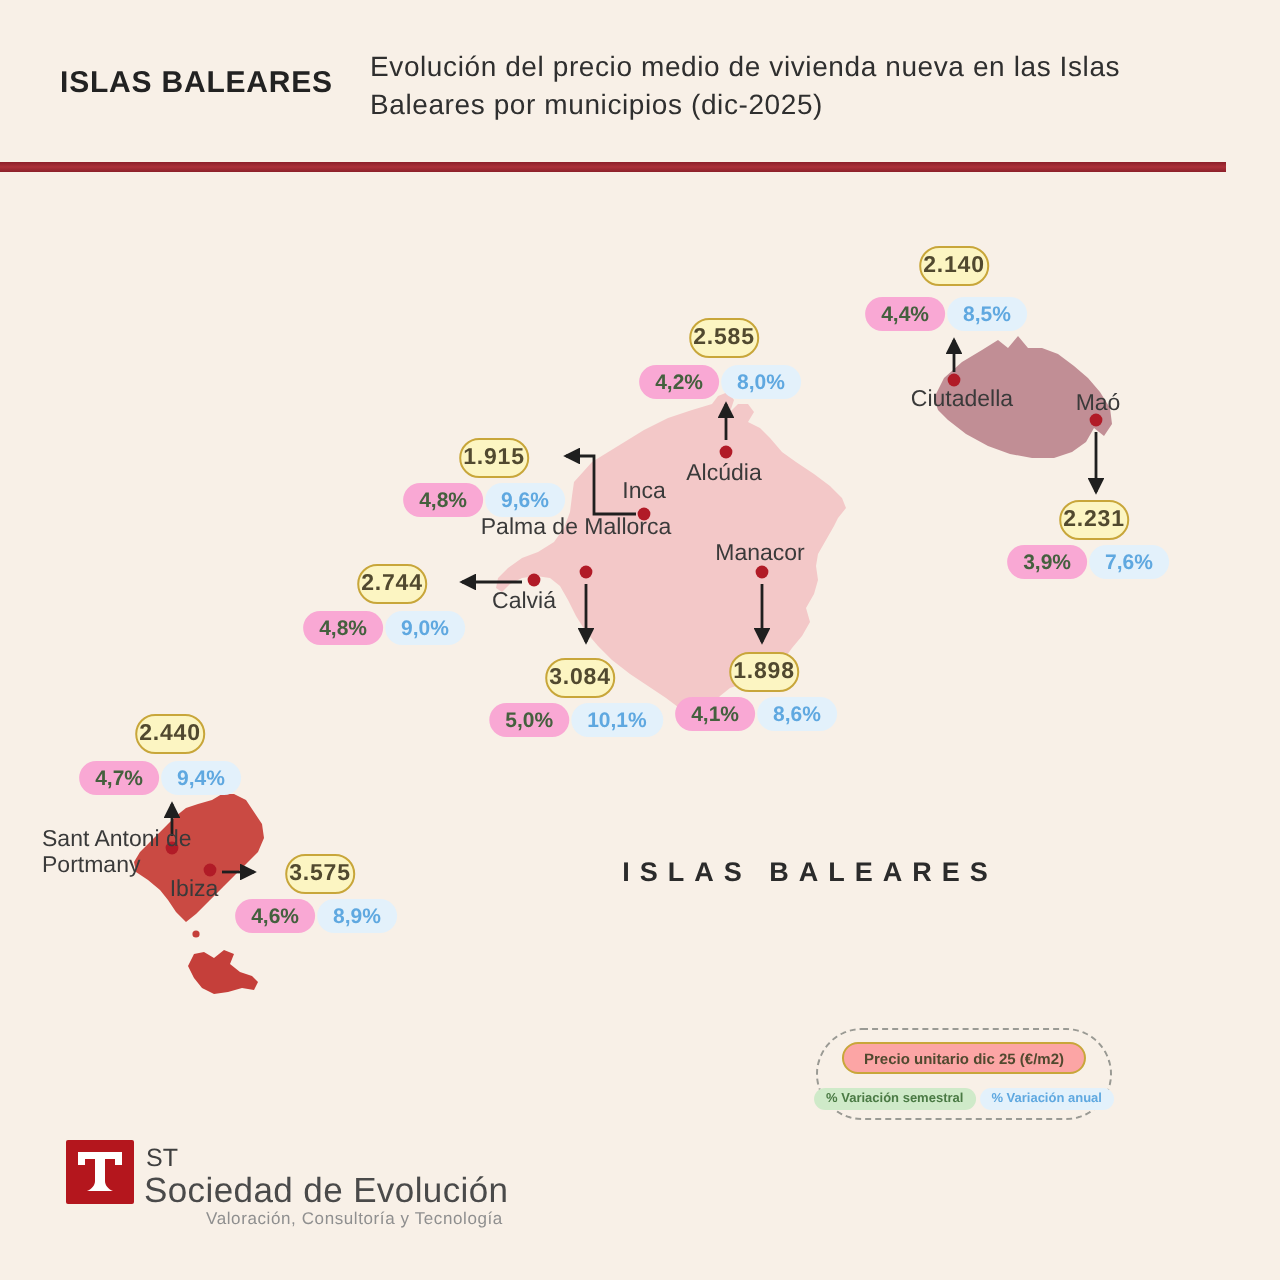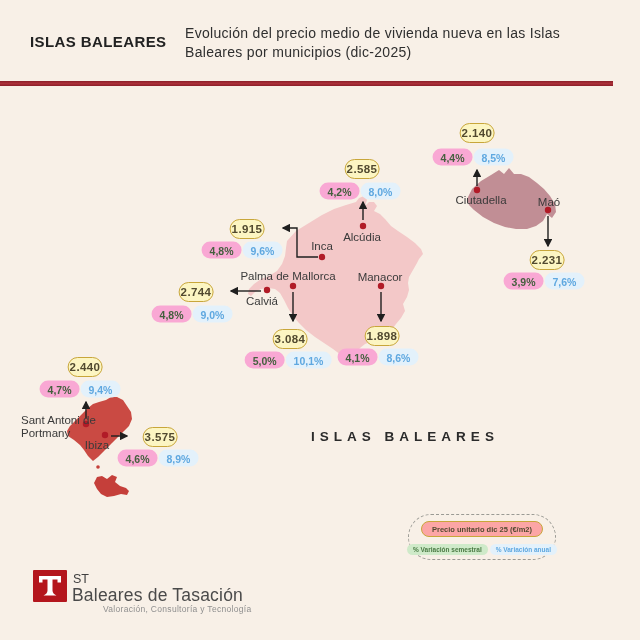--- a/index.html
+++ b/index.html
@@ -149,21 +149,21 @@
     <span class="pct green">4,8%</span>
     <span class="pct blue">9,6%</span>
   </div>
   <div class="muni-label" style="left:322px;top:246px">Inca</div>
 
   <div class="price-pill" style="left:290px;top:339px">3.084</div>
   <div class="pct-row" style="left:288px;top:360px">
     <span class="pct green">5,0%</span>
     <span class="pct blue">10,1%</span>
   </div>
-  <div class="muni-label" style="left:288px;top:276px">Palma de Mallorca</div>
+  <div class="muni-label" style="left:288px;top:264px">Palma de Mallorca</div>
 
   <div class="price-pill" style="left:196px;top:292px">2.744</div>
   <div class="pct-row" style="left:192px;top:314px">
     <span class="pct green">4,8%</span>
     <span class="pct blue">9,0%</span>
   </div>
   <div class="muni-label" style="left:262px;top:301px">Calviá</div>
 
   <div class="price-pill" style="left:382px;top:336px">1.898</div>
   <div class="pct-row" style="left:378px;top:357px">
@@ -195,16 +195,16 @@
       <span class="legend-pct blue">% Variación anual</span>
     </div>
   </div>
 
   <svg class="footer-logo" viewBox="0 0 34 32">
     <rect x="0" y="0" width="34" height="32" rx="1" fill="#b4161d"></rect>
     <path fill="#ffffff" d="M6,6 H28 V12.5 H24.5 V9.5 H19.5 V20.5 C19.5,22.5 21,24.5 23.5,25.5
       H10.5 C13,24.5 14.5,22.5 14.5,20.5 V9.5 H9.5 V12.5 H6 Z"></path>
   </svg>
   <div class="footer-st">ST</div>
-  <div class="footer-company">Baleares de Tasación</div>
+  <div class="footer-company">Sociedad de Evolución</div>
   <div class="footer-tagline">Valoración, Consultoría y Tecnología</div>
 
 </div>
 
 </body></html>

